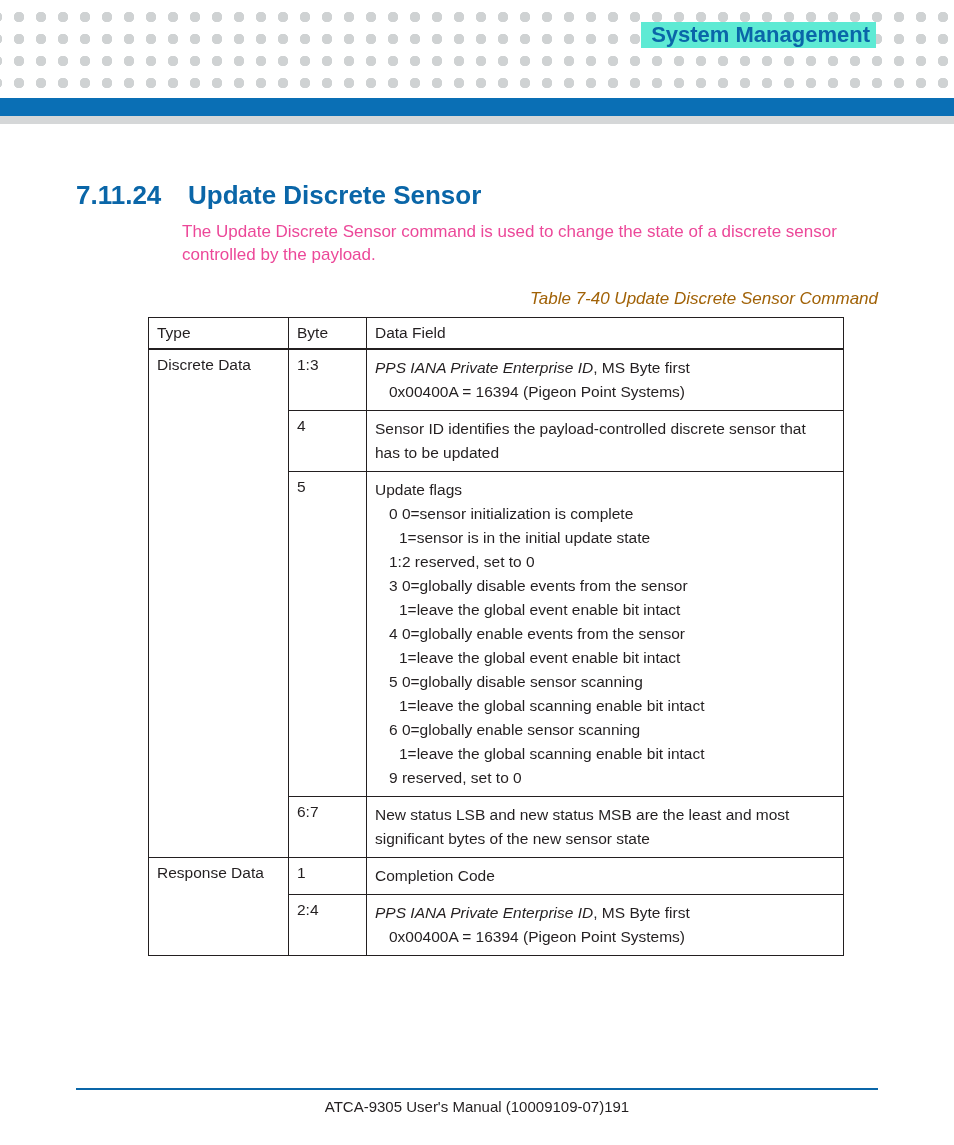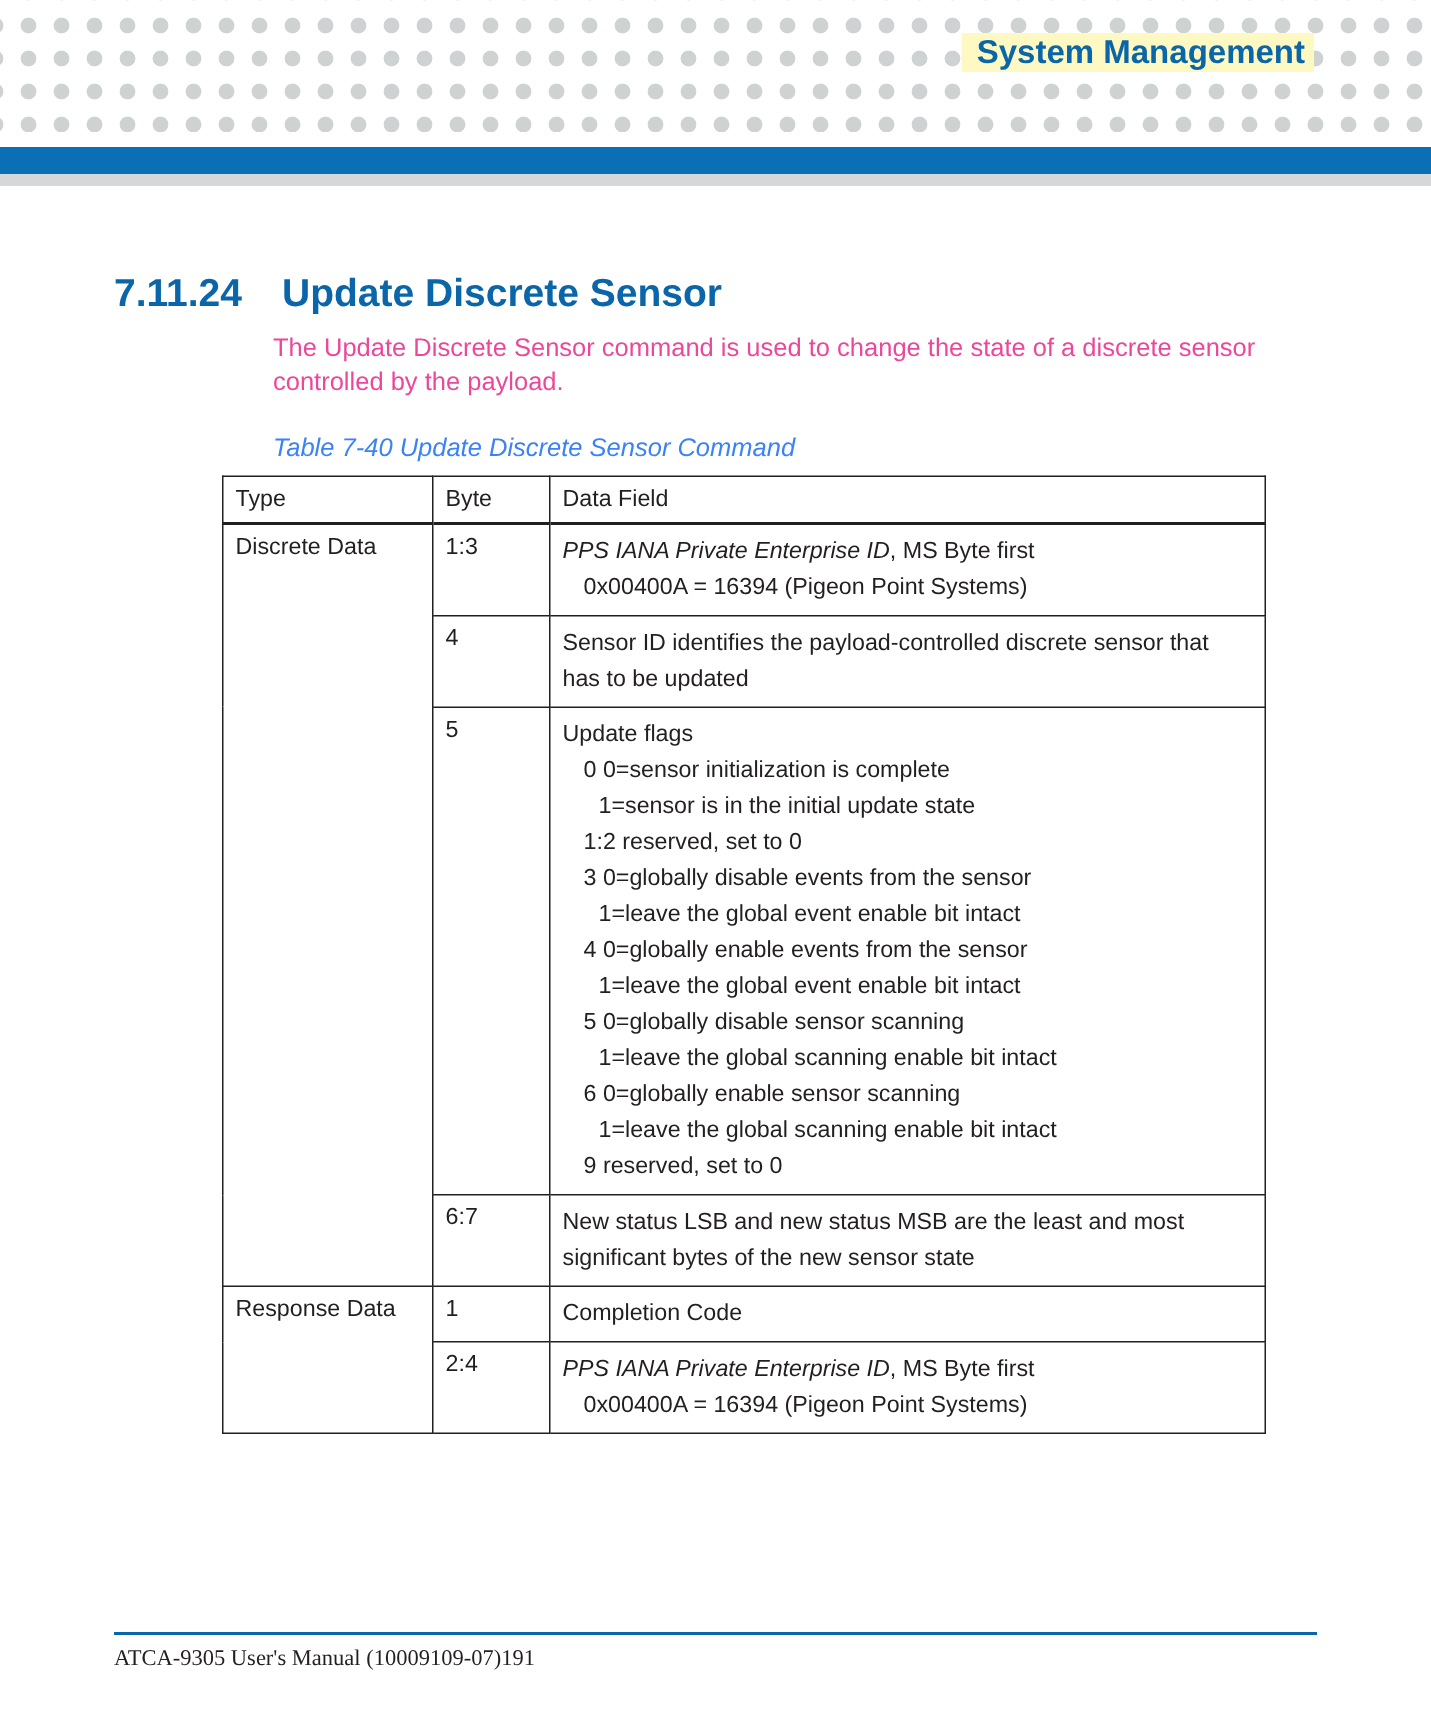--- a/index.html
+++ b/index.html
@@ -21,21 +21,21 @@
     left: 0; right: 0; top: 0;
     height: 88px;
     background-image: radial-gradient(circle, #cfd2d3 5px, transparent 5.5px);
     background-size: 22px 22px;
     background-position: 8px 6px;
   }
   .header-title {
     position: absolute;
     right: 78px;
     top: 22px;
-    background: #fef9c3;
+    background: #5eead4;
     padding: 0 6px 0 10px;
     color: #0a66a8;
     font-weight: 700;
     font-size: 22px;
   }
   .blue-bar {
     position: absolute;
     left: 0; right: 0;
     top: 98px;
     height: 26px;
@@ -58,24 +58,25 @@
   .sec-num { min-width: 92px; }
   .intro {
     margin-left: 106px;
     font-size: 17px;
     line-height: 1.35;
     color: #ec4899;
     margin-bottom: 22px;
   }
   .table-caption {
     margin-left: 106px;
-    color: #3b82f6;
+    color: #a16207;
     font-style: italic;
     font-size: 17px;
     margin-bottom: 8px;
+    text-align: right;
   }
   table.cmd {
     margin-left: 72px;
     border-collapse: collapse;
     width: calc(100% - 106px);
     font-size: 15.5px;
   }
   table.cmd th, table.cmd td {
     border: 1px solid #231f20;
     padding: 6px 8px 6px 8px;
@@ -92,24 +93,23 @@
   .indent2 { padding-left: 24px; display:block; }
   .it { font-style: italic; }
   .df-line { display:block; line-height:1.55; }
   .footer {
     position: absolute;
     left: 76px; right: 76px;
     bottom: 30px;
     border-top: 2px solid #0a66a8;
     padding-top: 8px;
     display: flex;
-    justify-content: flex-start;
+    justify-content: center;
     font-size: 15px;
     color: #231f20;
-    font-family: Liberation Serif, serif;
   }
 </style>
 </head>
 <body>
 
 <div class="page">
 
   <div class="dot-pattern"></div>
   <div class="header-title">System Management</div>
   <div class="blue-bar"></div>

